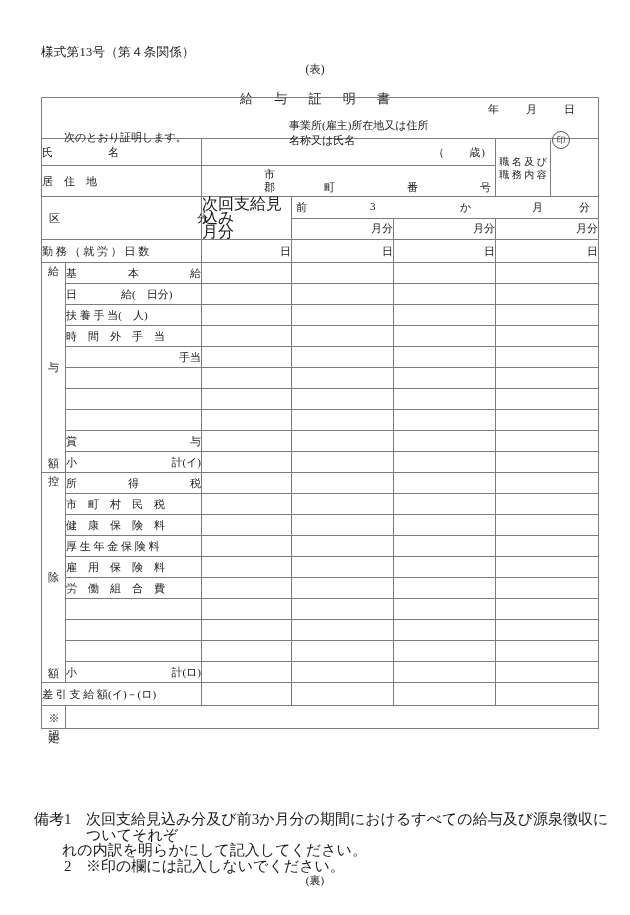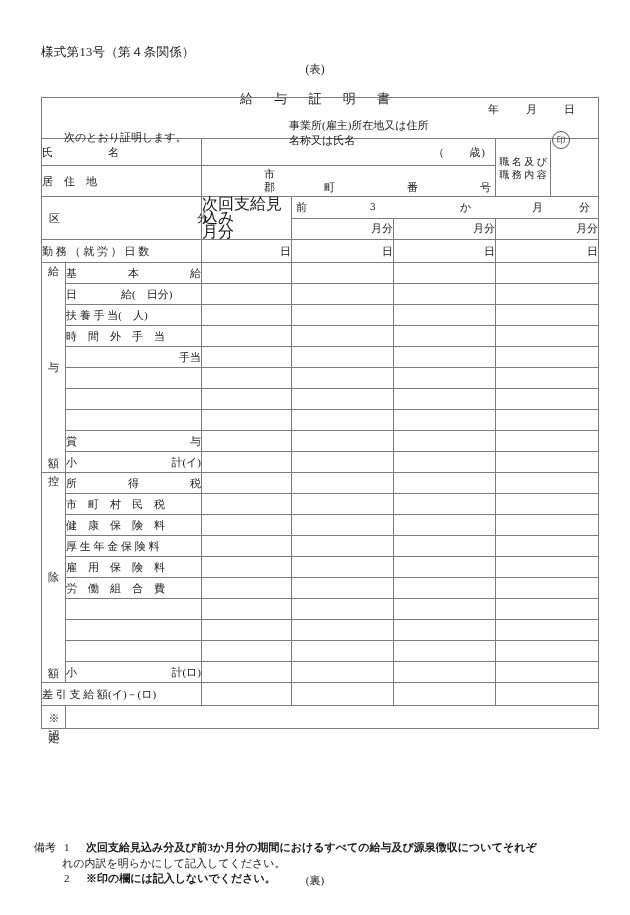--- a/index.html
+++ b/index.html
@@ -197,29 +197,29 @@
     width: 24px;
     text-align: center;
     vertical-align: middle;
   }
   .shinsei-lbl .vtext { letter-spacing: 3px; }
 
   
   .notes {
     position: absolute;
     left: 34px;
-    top: 840px;
+    top: 812px;
     width: 580px;
-    font-size: 11px;
+    font-size: 15px;
     line-height: 15.5px;
   }
   .note-row { display: flex; }
   .note-head { width: 30px; flex: none; }
   .note-num  { width: 22px; flex: none; text-align: left; }
-  .note-body { flex: 1; font-weight: bold; }
+  .note-body { flex: 1; }
   .note-cont { margin-left: 28px; }
   .ura {
     position: absolute;
     left: 0;
     top: 873px;
     width: 630px;
     text-align: center;
     font-size: 11px;
   }
 </style>

